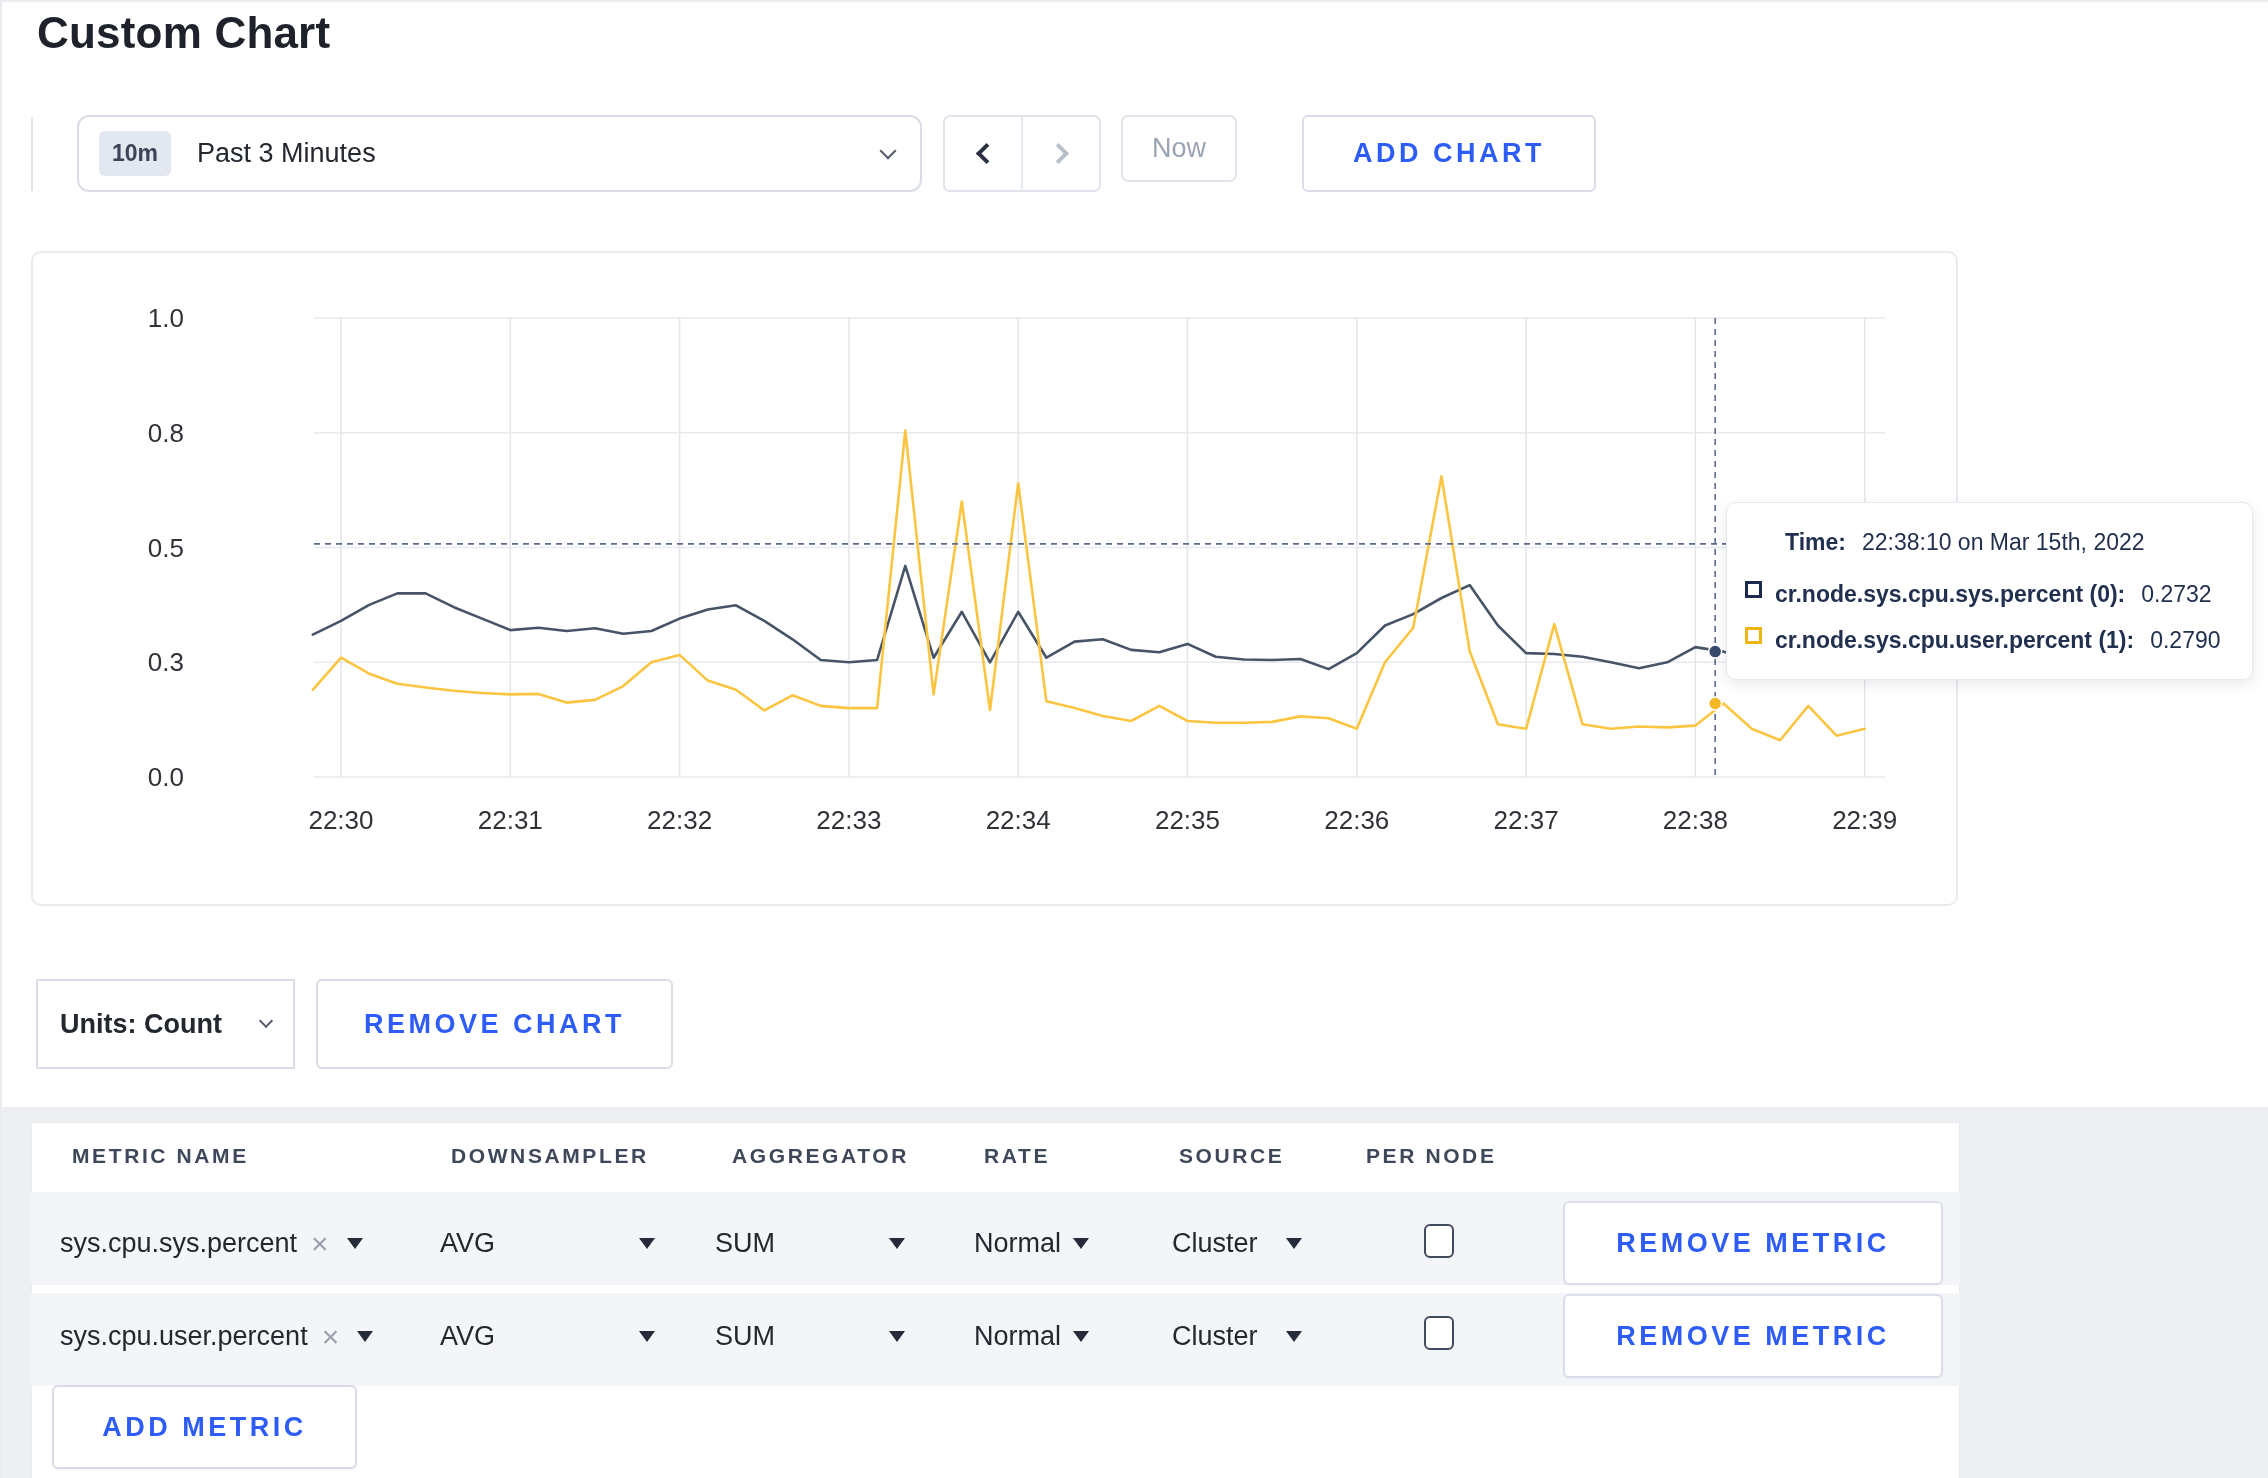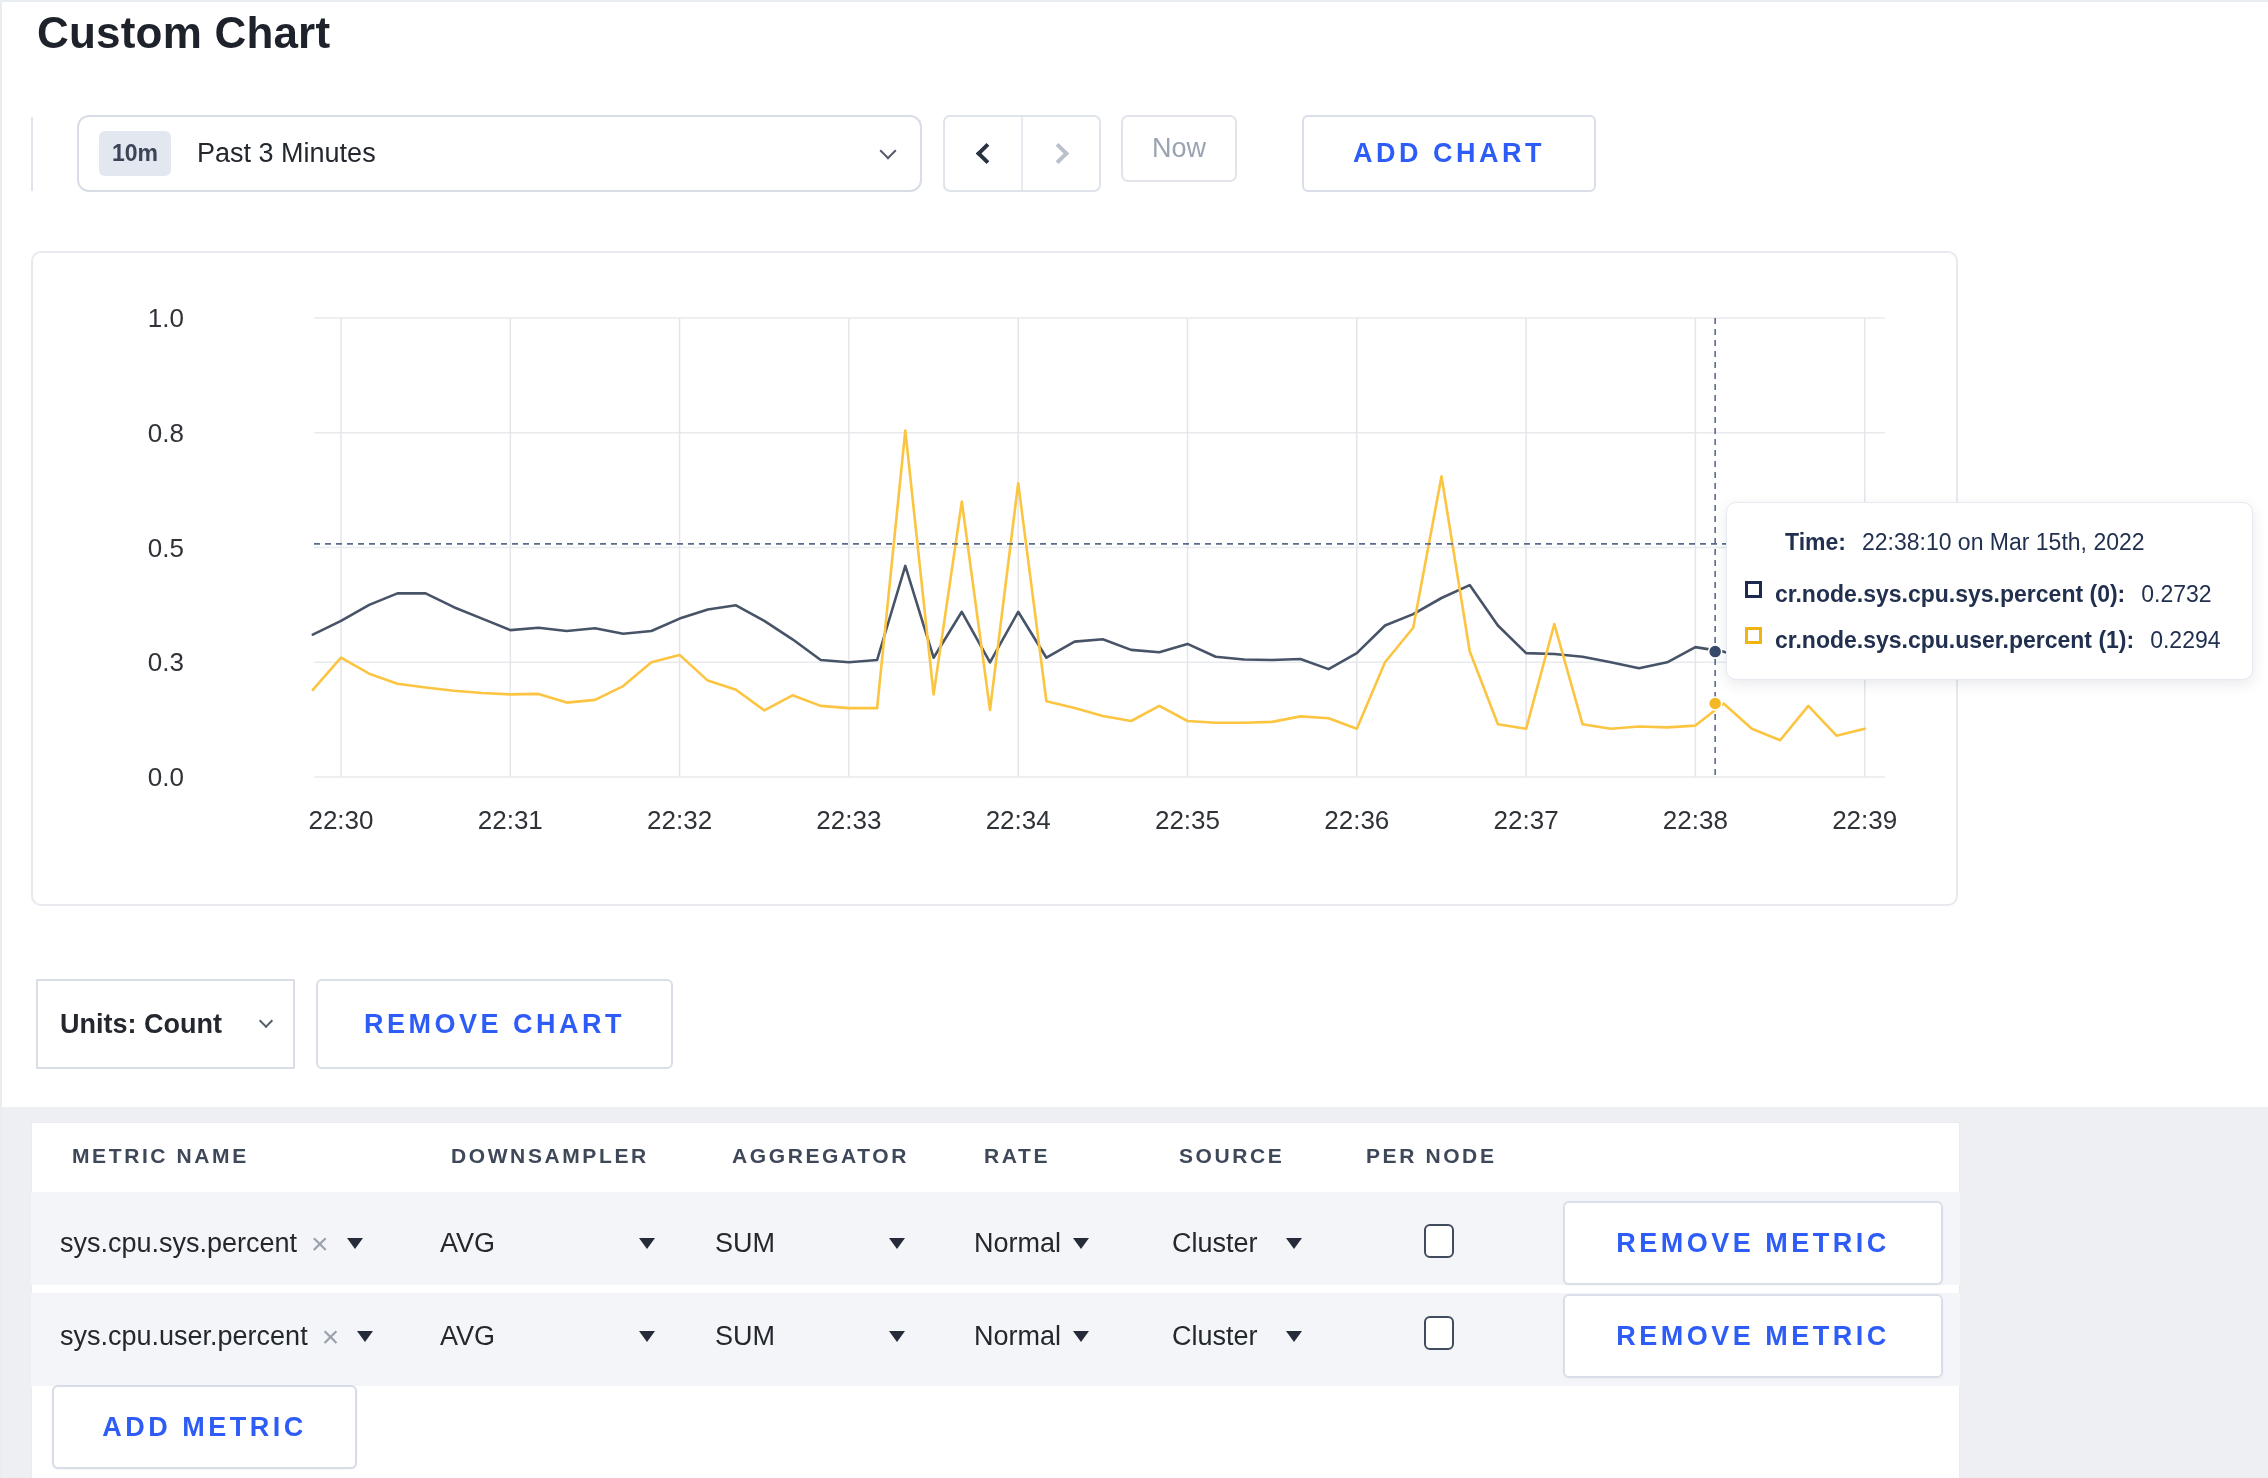--- a/index.html
+++ b/index.html
@@ -135,21 +135,21 @@
     <span class="tt-val">22:38:10 on Mar 15th, 2022</span>
   </div>
   <div class="tt-row r1">
     <span class="swatch" id="sw0" style="border-color: rgb(27, 42, 78);"></span>
     <span class="tt-bold">cr.node.sys.cpu.sys.percent (0):</span>
     <span class="tt-val">0.2732</span>
   </div>
   <div class="tt-row r2">
     <span class="swatch" id="sw1" style="border-color: rgb(240, 180, 17);"></span>
     <span class="tt-bold">cr.node.sys.cpu.user.percent (1):</span>
-    <span class="tt-val">0.2294</span>
+    <span class="tt-val">0.2790</span>
   </div>
 </div>
 
 <div class="abs box units-box">
   <span class="units-label">Units: Count</span>
   <span class="chev"></span>
 </div>
 <div class="abs btn-blue remove-chart">REMOVE CHART</div>
 
 <div class="abs gray-zone"></div>

